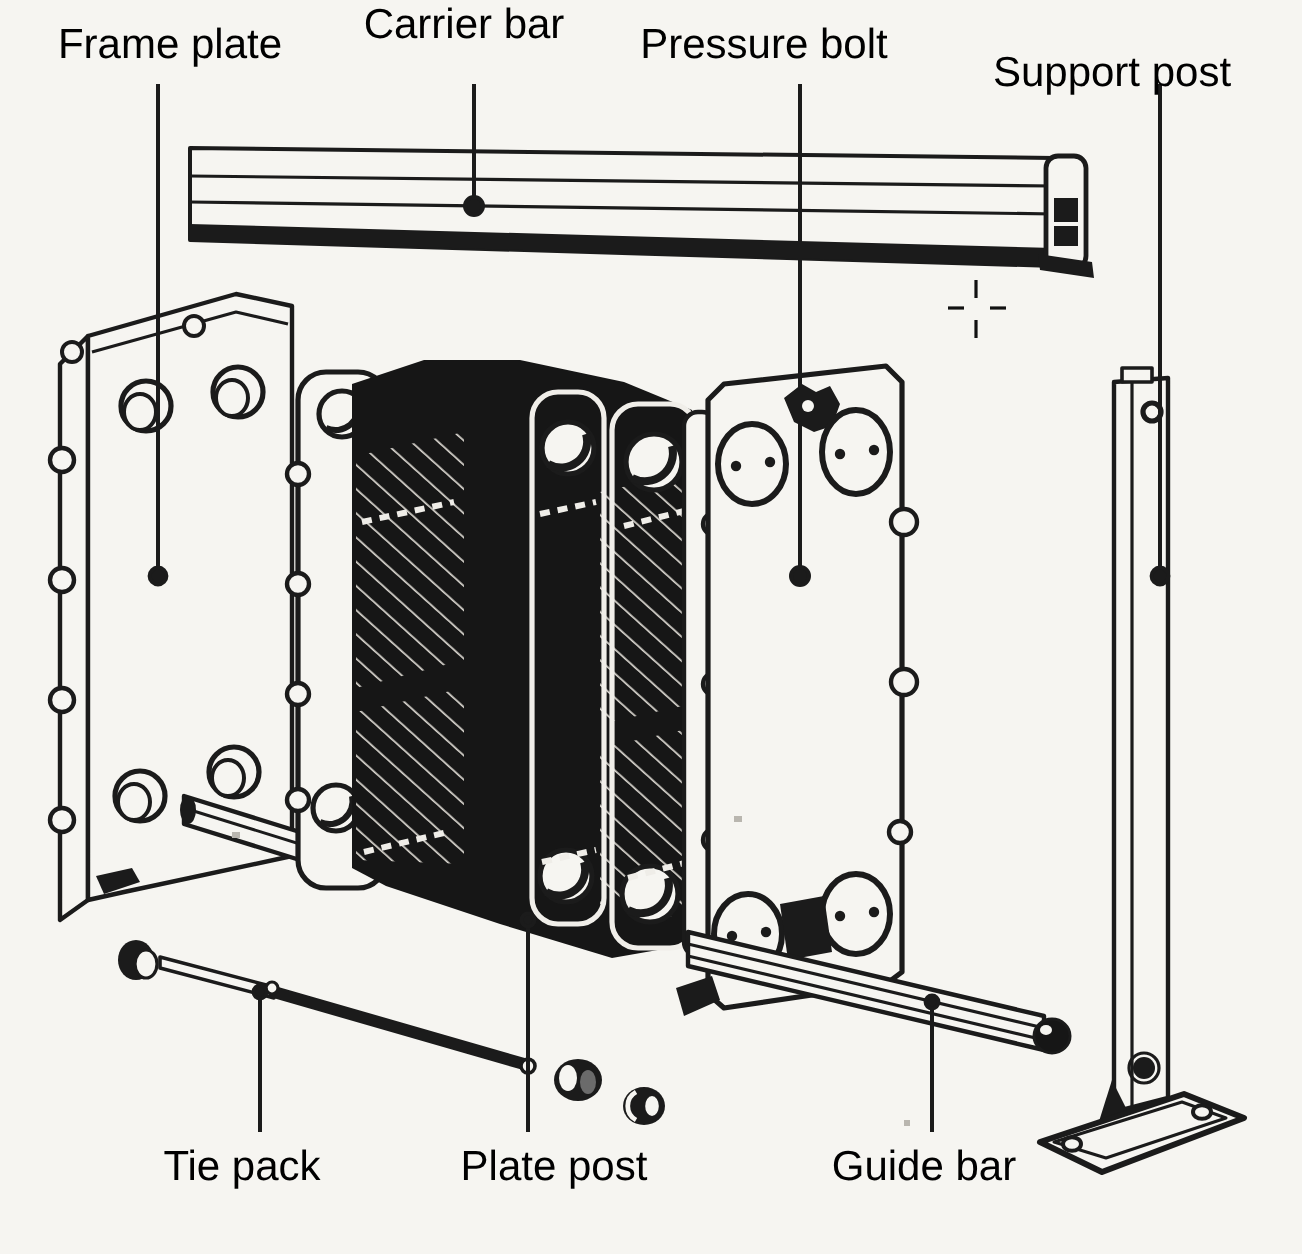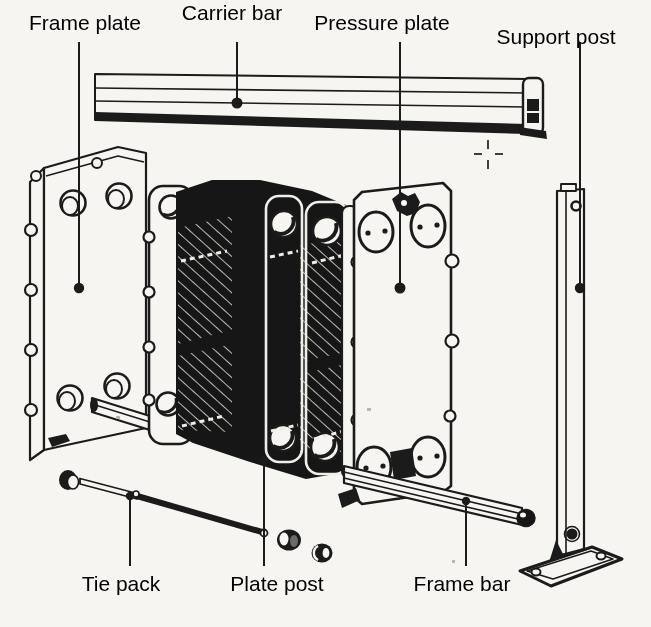--- a/index.html
+++ b/index.html
@@ -228,18 +228,18 @@
     <g stroke="#111" stroke-width="1.6">
       <line x1="474" y1="154" x2="482" y2="154"></line>
       <line x1="495" y1="154" x2="503" y2="154"></line>
       <line x1="488" y1="140" x2="488" y2="149"></line>
       <line x1="488" y1="160" x2="488" y2="169"></line>
     </g>
   </svg>
 
   <div class="part-label" style="left:85px;  top:11px;">Frame plate</div>
   <div class="part-label" style="left:232px; top:1px;">Carrier bar</div>
-  <div class="part-label" style="left:382px; top:11px;">Pressure plate</div>
+  <div class="part-label" style="left:382px; top:11px;">Pressure bolt</div>
   <div class="part-label" style="left:556px; top:25px;">Support post</div>
   <div class="part-label" style="left:121px; top:572px;">Tie pack</div>
   <div class="part-label" style="left:277px; top:572px;">Plate post</div>
-  <div class="part-label" style="left:462px; top:572px;">Frame bar</div>
+  <div class="part-label" style="left:462px; top:572px;">Guide bar</div>
 </div>
 
 </body></html>

